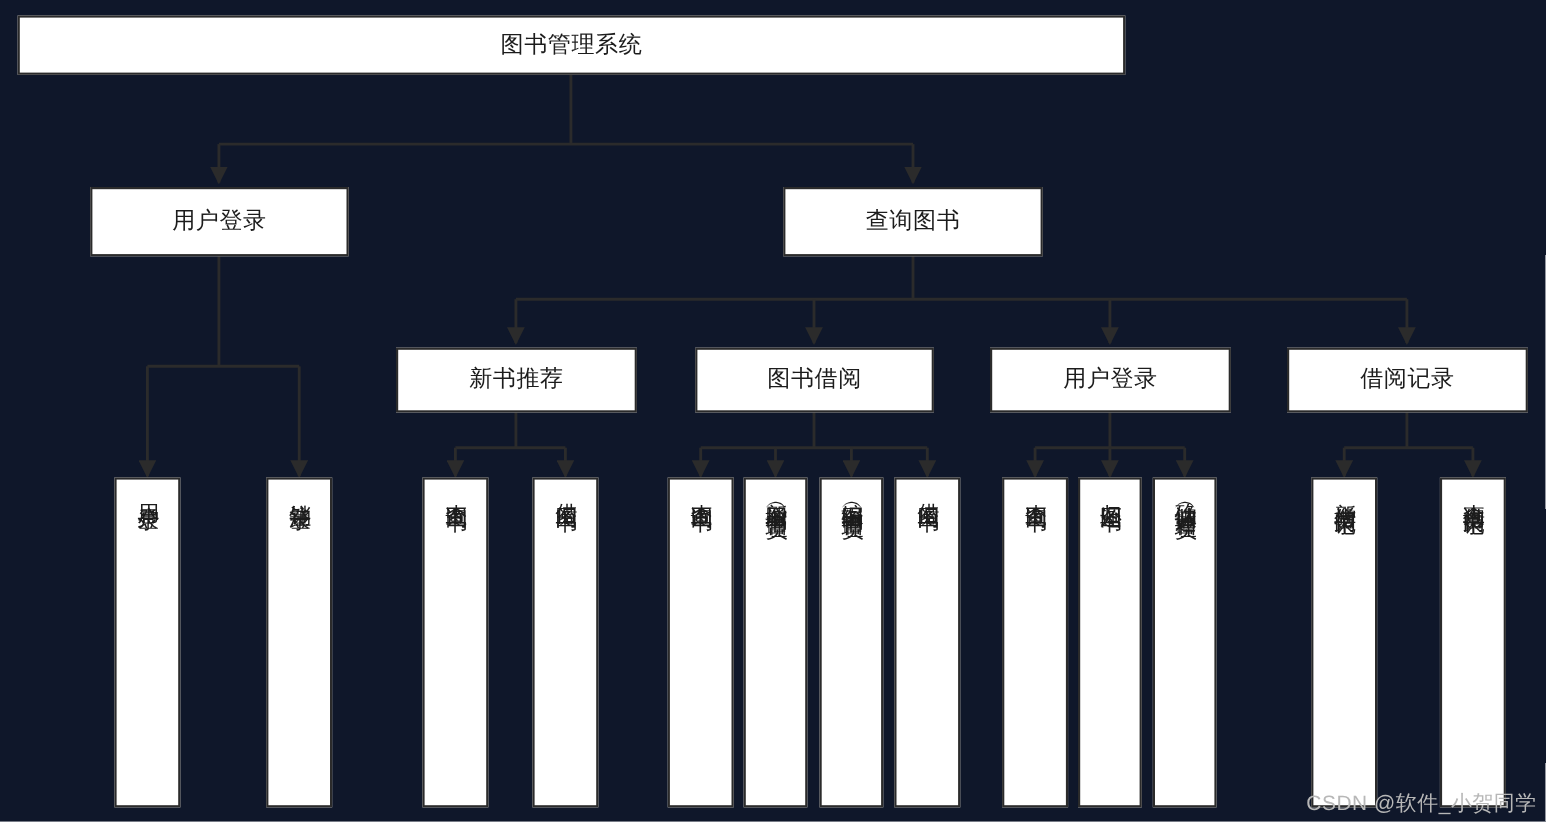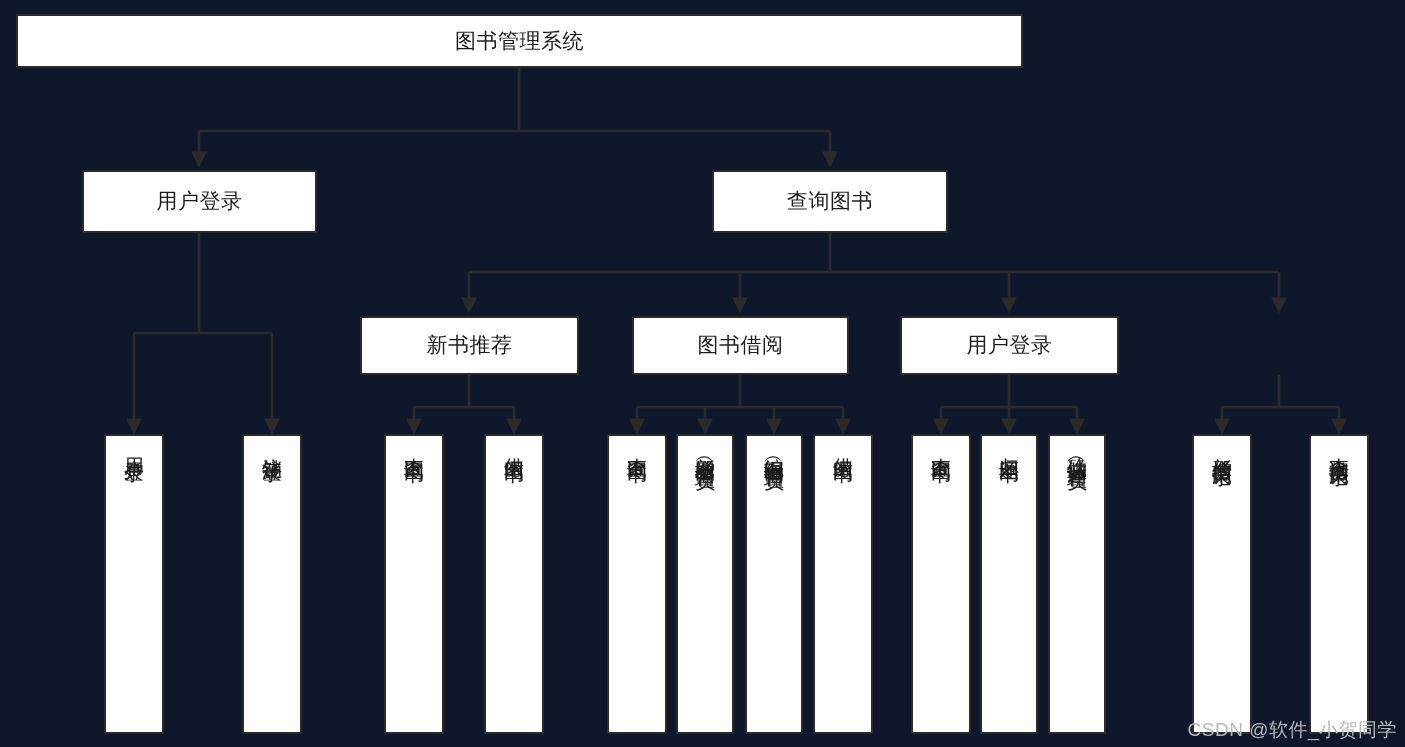--- a/index.html
+++ b/index.html
@@ -145,20 +145,23 @@
 
   <div class="node horiz" style="left:632px; top:316px; width:217px; height:59px;">
     <span class="node-label">图书借阅</span>
   </div>
   <div class="node horiz" style="left:360px; top:316px; width:219px; height:59px;">
     <span class="node-label">新书推荐</span>
   </div>
   <div class="node horiz" style="left:900px; top:316px; width:219px; height:59px;">
     <span class="node-label">用户登录</span>
   </div>
+  <div class="node horiz" style="left:1170px; top:316px; width:219px; height:59px;">
+    <span class="node-label">借阅记录</span>
+  </div>
 
   <div class="node vert" style="left:104px; top:434px; width:60px; height:300px;">
     <span class="node-label">用户登录</span>
   </div>
   <div class="node vert" style="left:242px; top:434px; width:60px; height:300px;">
     <span class="node-label">注销登录</span>
   </div>
 
   <div class="node vert" style="left:384px; top:434px; width:60px; height:300px;">
     <span class="node-label">查询图书</span>

